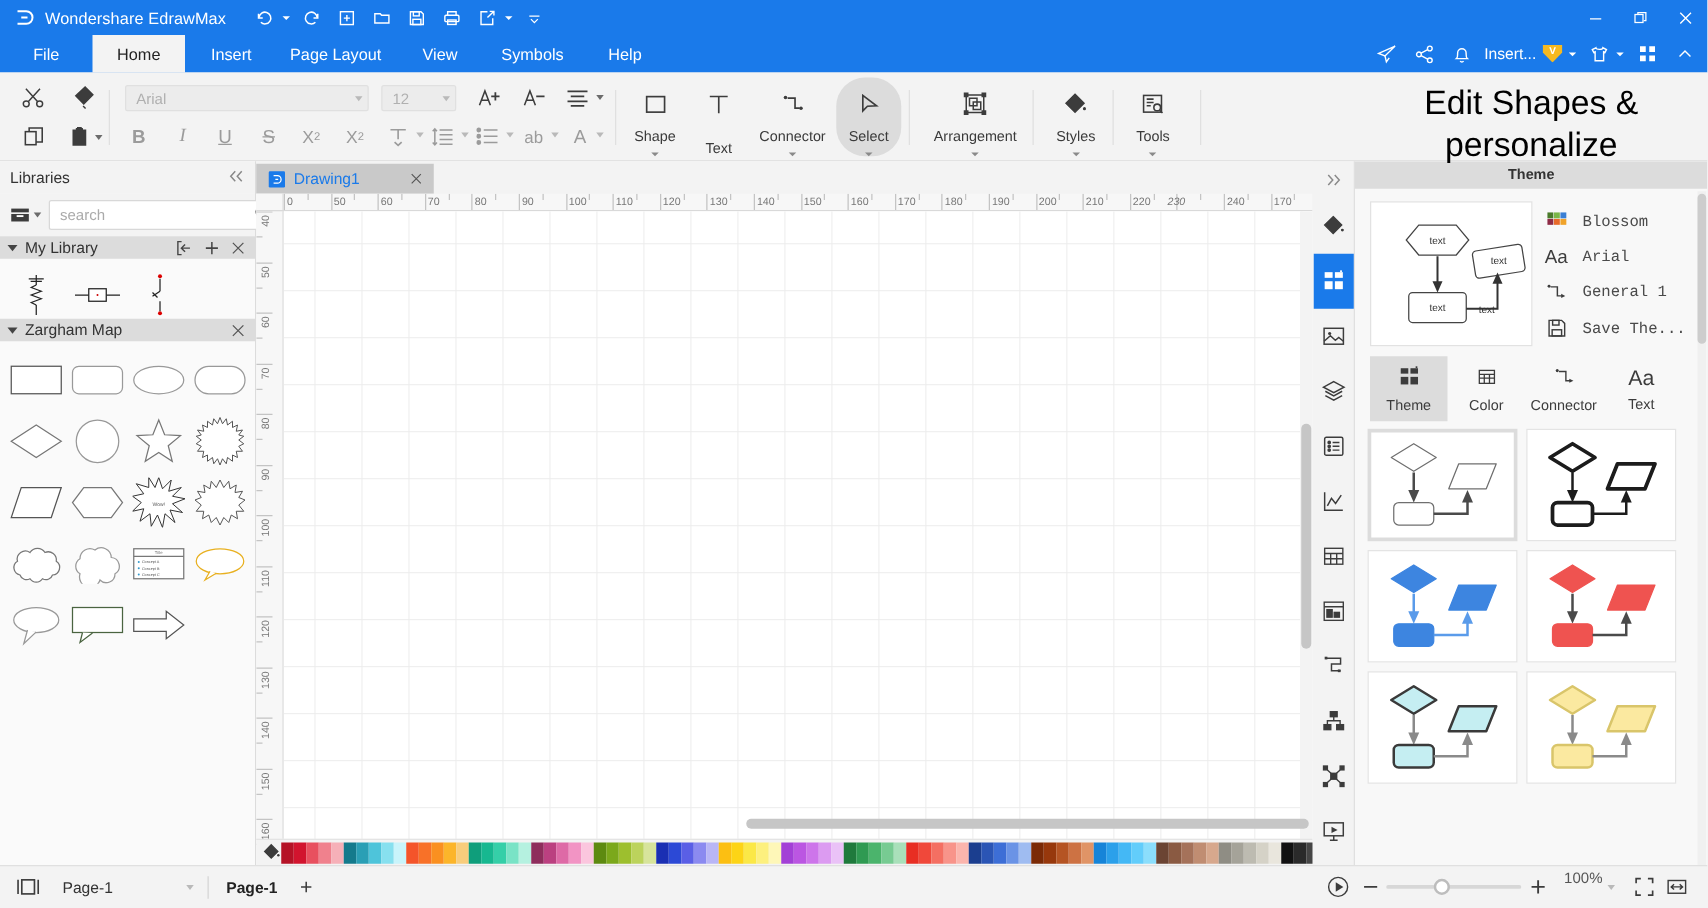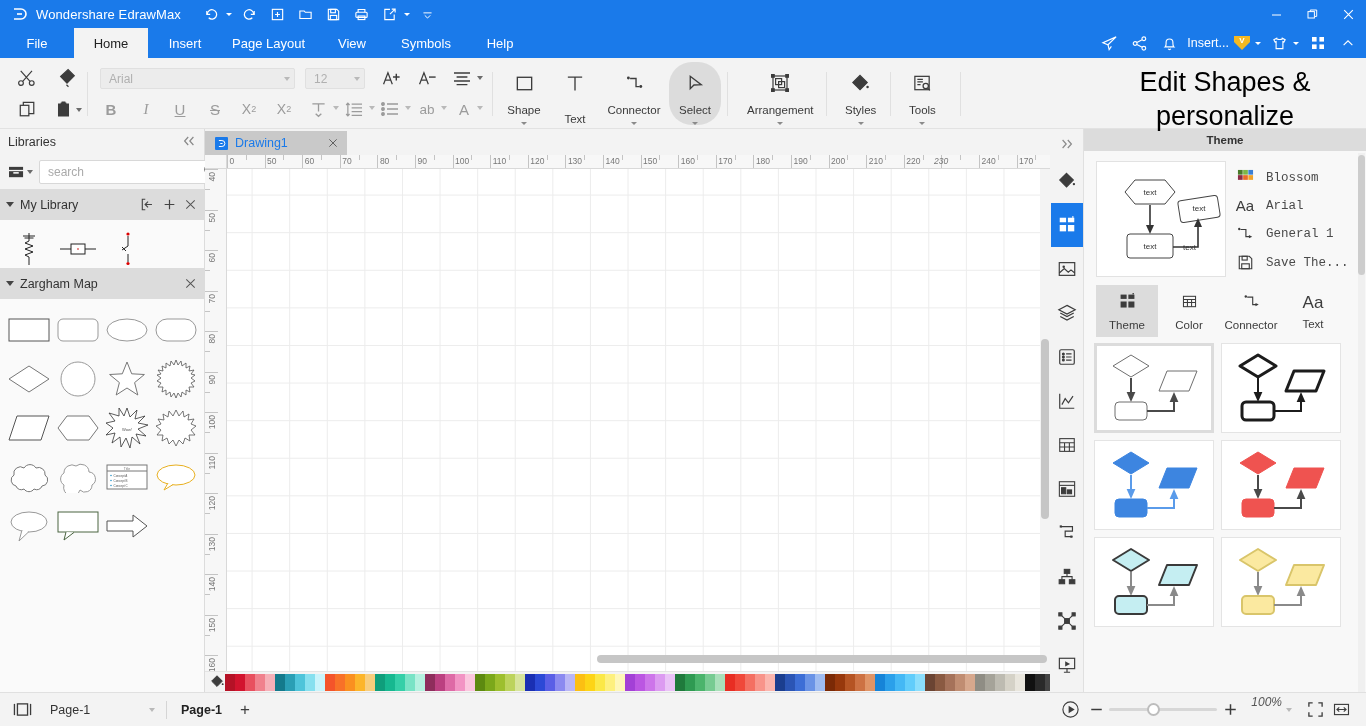--- a/index.html
+++ b/index.html
@@ -123,21 +123,21 @@
     flex:1; border:none; outline:none; font-size:12px; color:#333;
     font-family:"Liberation Sans", sans-serif; background:transparent;
   }
   .searchbox input::placeholder { color:#aaa; }
   .spin { display:flex; flex-direction:column; gap:1px; }
   .spin-b {
     width:20px;height:12px;border:1px solid #d8d8d8;background:#fafafa;
     display:flex;align-items:center;justify-content:center;cursor:pointer;border-radius:2px;
   }
   .lib-group {
-    height:31px; display:flex; align-items:center; padding:0 8px 0 6px;
+    height:18px; display:flex; align-items:center; padding:0 8px 0 6px;
     background:#dcdcdc; font-size:12.5px; color:#333; cursor:pointer;
   }
   .lib-group .gt { flex:1; margin-left:6px; }
   .tri { width:0;height:0;border-left:4.5px solid transparent;border-right:4.5px solid transparent;border-top:5px solid #444; }
   .gi { color:#444; margin-left:9px; cursor:pointer; display:flex; align-items:center; }
   .shape-grid { display:flex; flex-wrap:wrap; padding:6px 4px; }
   .shape-cell {
     width:49px; height:49px; display:flex; align-items:center; justify-content:center;
     cursor:pointer;
   }
@@ -278,21 +278,21 @@
   .sb-tab { font-size:12.5px; font-weight:bold; color:#222; padding:0 8px; cursor:pointer; }
   .sb-add { font-size:17px; color:#3c3c3c; padding:0 10px; cursor:pointer; line-height:1; }
   .zoomgrp { margin-left:auto; display:flex; align-items:center; gap:0; padding-right:12px; }
   .zg-ic { width:26px; display:flex; align-items:center; justify-content:center; color:#3c3c3c; cursor:pointer; }
   .zslider { position:relative; width:108px; height:18px; display:flex; align-items:center; cursor:pointer;}
   .ztrack { position:absolute; left:0; right:0; height:3px; background:#d7d7d7; border-radius:2px; }
   .zknob {
     position:absolute; left:38px; width:13px; height:13px; border-radius:50%;
     background:#fff; border:2px solid #bdbdbd;
   }
-  .zlabel { font-size:12px; color:#555; margin:0 4px 16px 8px;font-style:italic; }
+  .zlabel { font-size:12px; color:#555; margin:0 4px 16px 8px; }
   .zoom-ddl { display:flex; align-items:center; cursor:pointer; }
 </style>
 </head>
 <body>
 
 <div class="app">
 
   <div class="titlebar">
     <div class="logo-badge">
       <svg width="17" height="17" viewBox="0 0 17 17">

